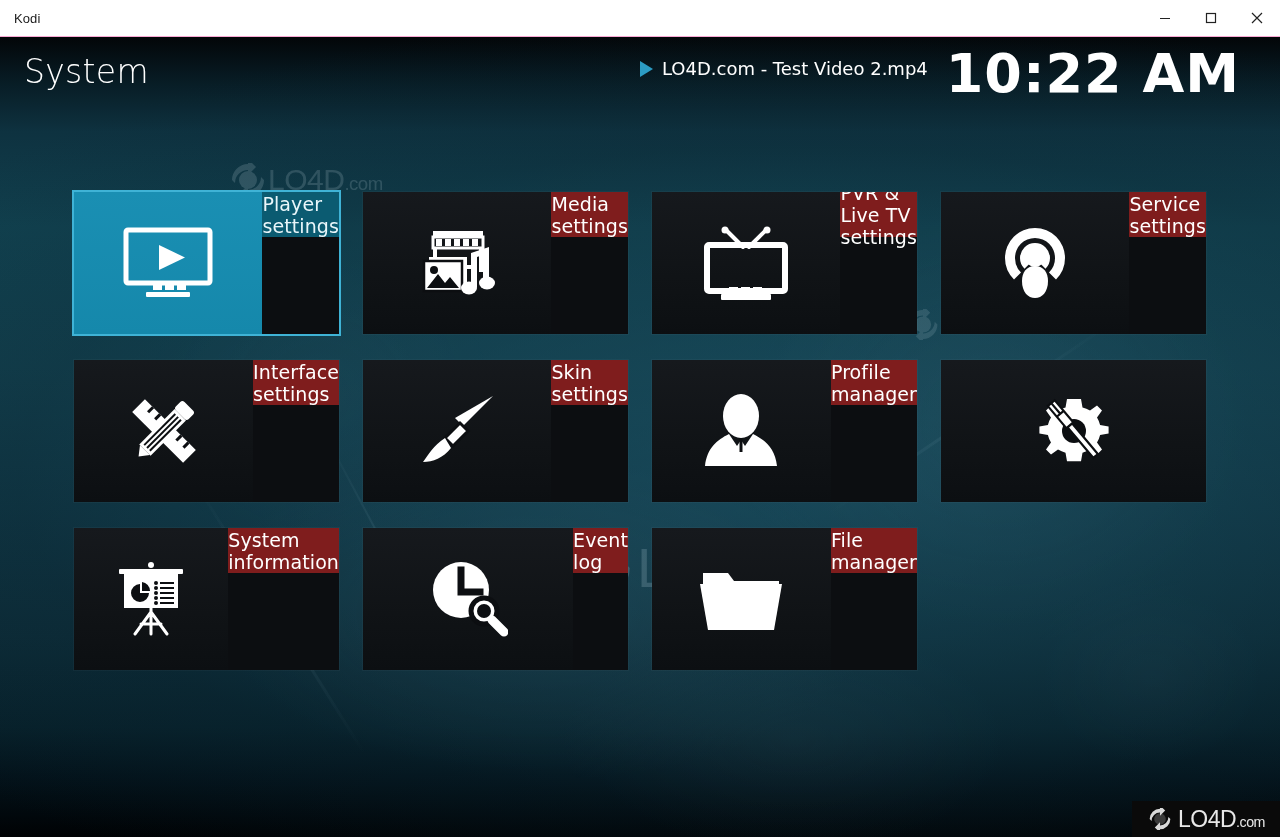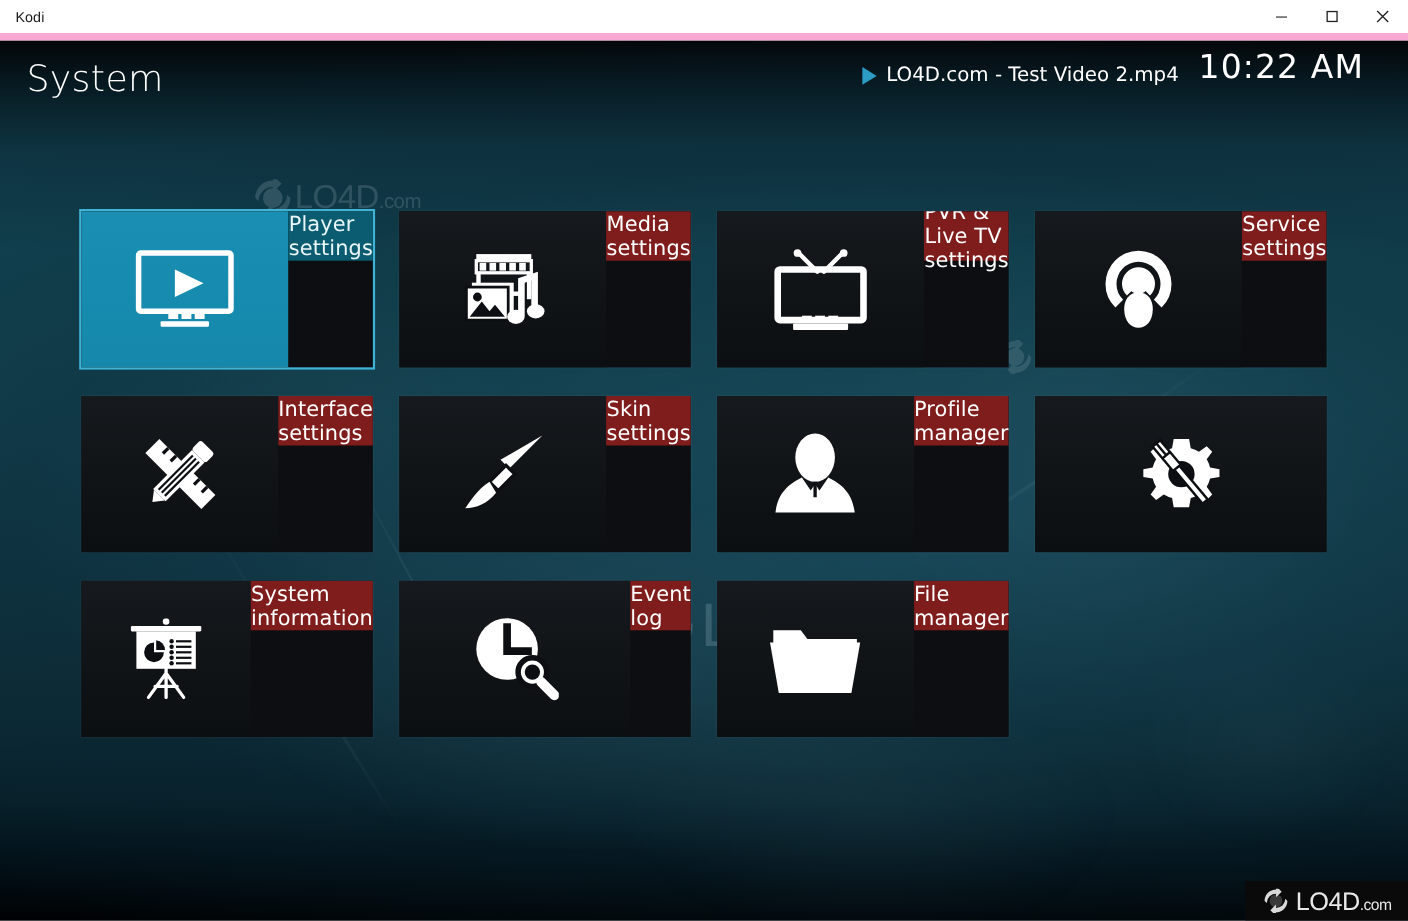--- a/index.html
+++ b/index.html
@@ -16,21 +16,21 @@
     width: 1280px; height: 837px;
     background: #fff;
     display: flex; flex-direction: column;
   }
 
   .titlebar {
     height: 37px;
     background: #ffffff;
     display: flex; align-items: center;
     flex: 0 0 37px;
-    border-bottom: 7px solid #f9a8d4;
+    border-bottom: 1px solid #f9a8d4;
   }
   .titlebar-title {
     font-size: 13px;
     color: #1a1a1a;
     padding-left: 14px;
     letter-spacing: 0.1px;
     font-family: "Liberation Sans", sans-serif;
   }
   .titlebar-spacer { flex: 1 1 auto; }
   .win-btn {
@@ -116,23 +116,23 @@
     border-bottom: 8px solid transparent;
   }
   .now-playing-label {
     font-size: 18px;
     color: #ffffff;
     font-weight: 400;
     font-family: "DejaVu Sans", sans-serif;
     white-space: nowrap;
   }
   .clock {
-    font-size: 30px;
+    font-size: 54px;
     color: #ffffff;
-    font-weight: 400;
+    font-weight: 700;
     letter-spacing: 1px;
     line-height: 1;
     font-family: "DejaVu Sans", sans-serif;
     white-space: nowrap;
   }
 
   
   .wm {
     position: absolute;
     pointer-events: none;

